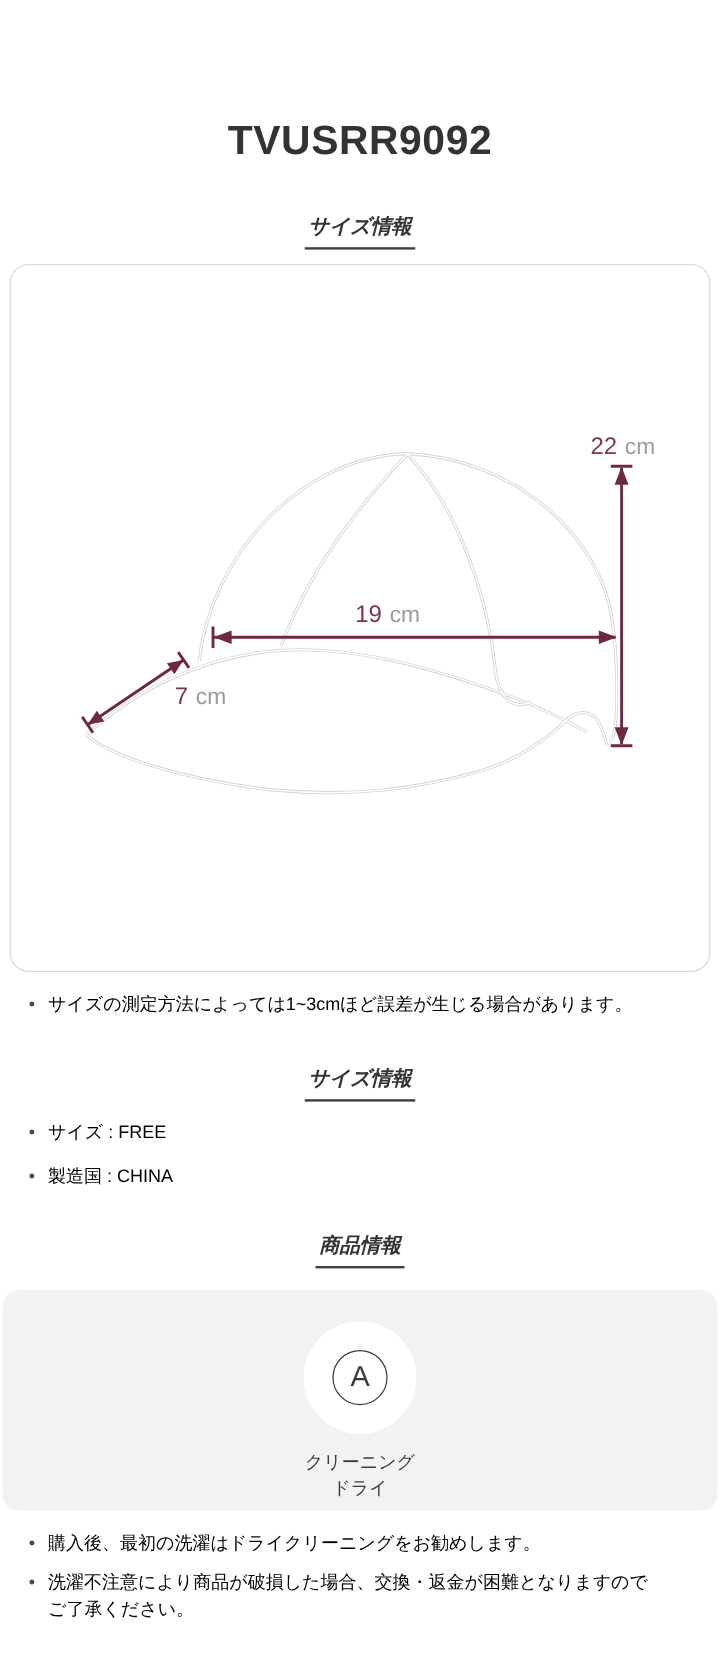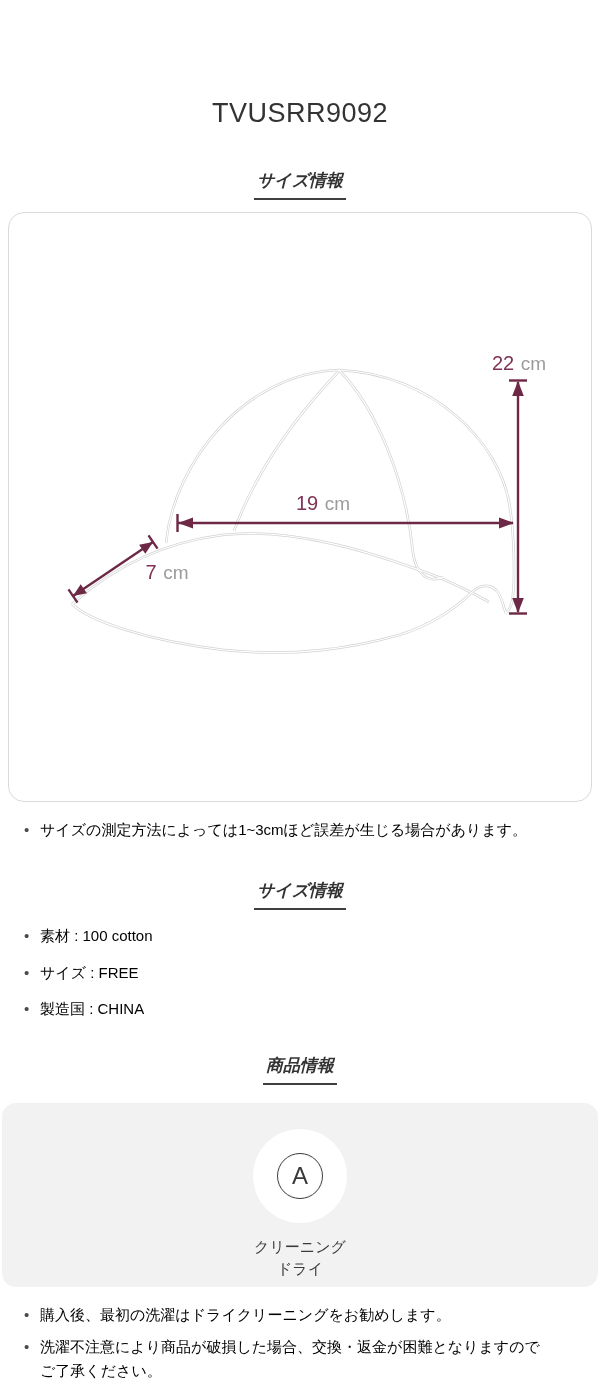--- a/index.html
+++ b/index.html
@@ -7,22 +7,22 @@
   body {
     width: 600px;
     height: 1390px;
     font-family: "Liberation Sans", "DejaVu Sans", sans-serif;
     color: #3d3d3d;
     overflow: hidden;
   }
   .page-title {
     padding-top: 98px;
     text-align: center;
-    font-size: 27px;
-    font-weight: 400;
+    font-size: 34px;
+    font-weight: 700;
     color: #333333;
     letter-spacing: 0.5px;
   }
   .section-heading-wrap { text-align: center; font-style: italic; }
   .section-heading {
     display: inline-block;
     font-size: 17px;
     font-weight: 700;
     color: #333333;
     padding: 0 3px 6px 3px;
@@ -177,21 +177,20 @@
 
 <ul class="notes">
   <li>サイズの測定方法によっては1~3cmほど誤差が生じる場合があります。</li>
 </ul>
 
 <div class="section-heading-wrap heading-2">
   <span class="section-heading">サイズ情報</span>
 </div>
 
 <ul class="notes spec-list">
-  <li>素材 : 100 cotton</li>
   <li>サイズ : FREE</li>
   <li>製造国 : CHINA</li>
 </ul>
 
 <div class="section-heading-wrap heading-3">
   <span class="section-heading">商品情報</span>
 </div>
 
 <div class="care-box">
   <div class="care-circle">

